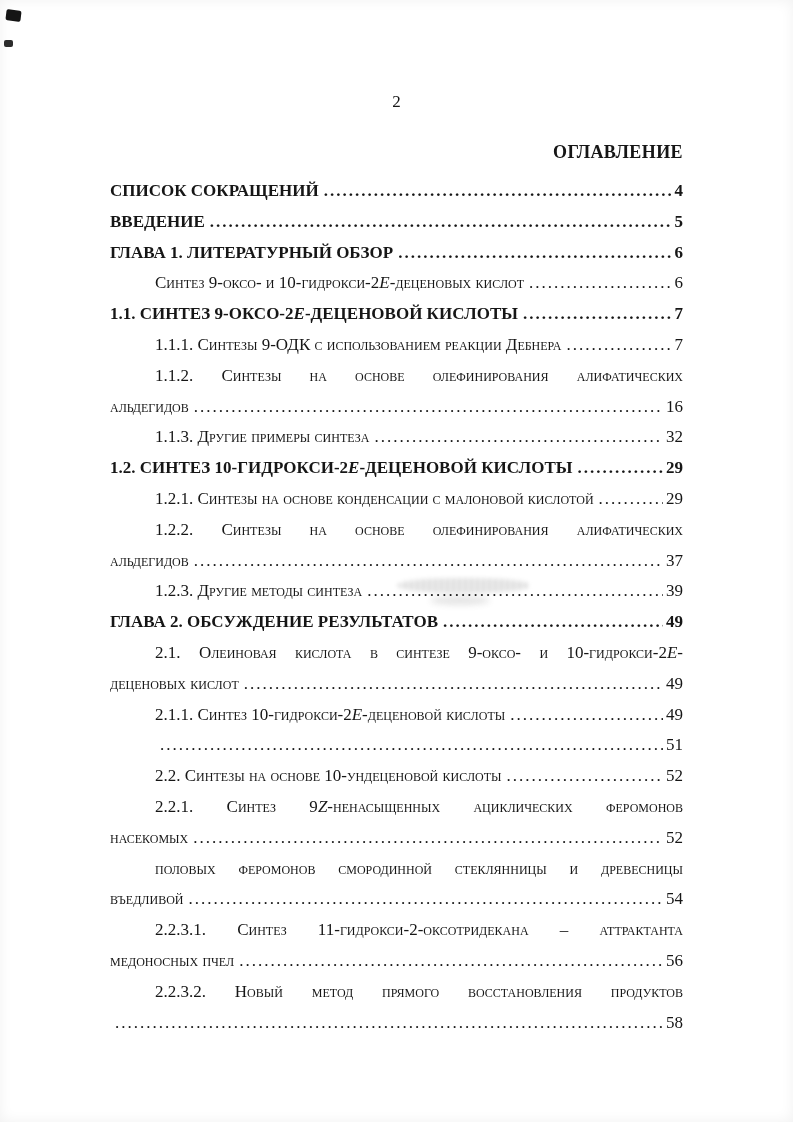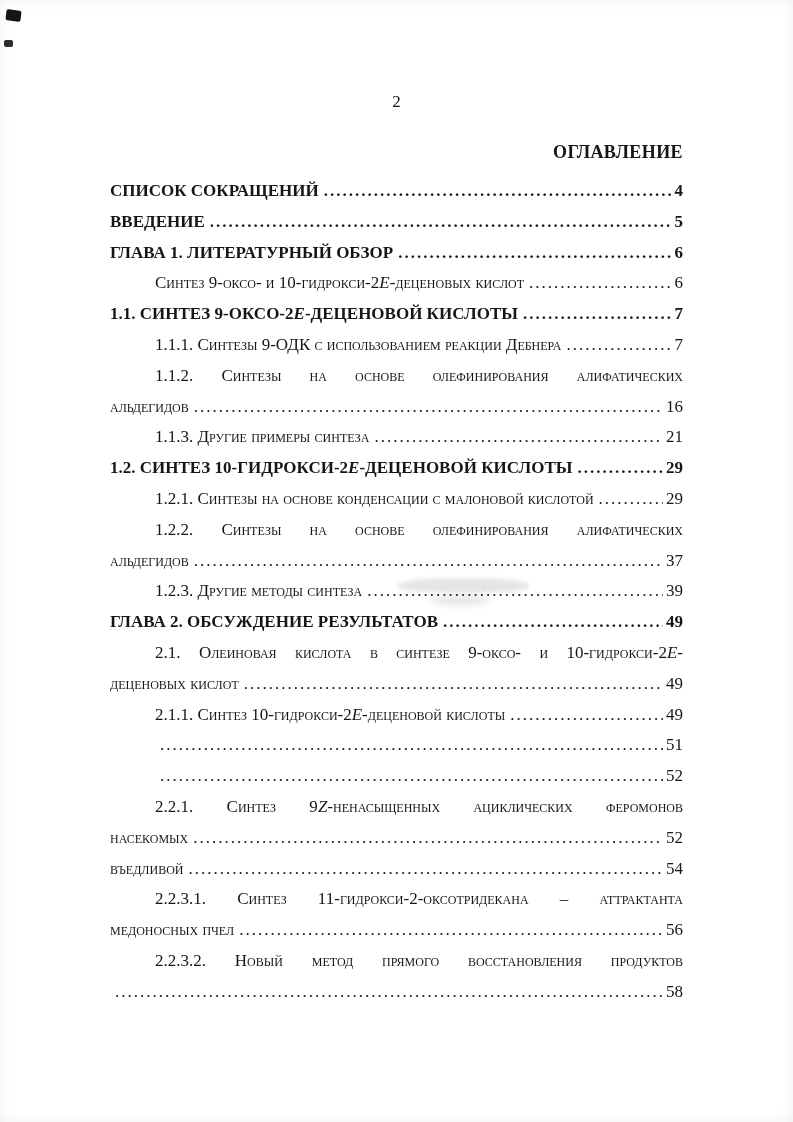--- a/index.html
+++ b/index.html
@@ -160,21 +160,21 @@
       <span class="text">альдегидов</span>
       <span class="leader">........................................................................................................................................................................................................</span>
       <span class="pnum">16</span>
     </div>
   </div>
         <div class="entry sc indent-last">
     <div class="prelines"></div>
     <div class="lastline">
       <span class="text">1.1.3. Другие примеры синтеза</span>
       <span class="leader">........................................................................................................................................................................................................</span>
-      <span class="pnum">21</span>
+      <span class="pnum">32</span>
     </div>
   </div>
         <div class="entry bold">
     <div class="prelines"></div>
     <div class="lastline">
       <span class="text">1.2. СИНТЕЗ 10-ГИДРОКСИ-2<i>E</i>-ДЕЦЕНОВОЙ КИСЛОТЫ</span>
       <span class="leader">........................................................................................................................................................................................................</span>
       <span class="pnum">29</span>
     </div>
   </div>
@@ -233,36 +233,38 @@
         <div class="entry sc indent-last">
     <div class="prelines"></div>
     <div class="lastline">
       <span class="leader">........................................................................................................................................................................................................</span>
       <span class="pnum">51</span>
     </div>
   </div>
         <div class="entry sc indent-last">
     <div class="prelines"></div>
     <div class="lastline">
+      <span class="text">2.2. Синтезы на основе 10-ундеценовой кислоты</span>
       <span class="leader">........................................................................................................................................................................................................</span>
       <span class="pnum">52</span>
     </div>
   </div>
         <div class="entry sc indent-first">
     <div class="prelines">
             <div>2.2.1. Синтез 9<i>Z</i>-ненасыщенных ациклических феромонов</div>
           </div>
     <div class="lastline">
       <span class="text">насекомых</span>
       <span class="leader">........................................................................................................................................................................................................</span>
       <span class="pnum">52</span>
     </div>
   </div>
         <div class="entry sc indent-first">
     <div class="prelines">
+            <div>половых феромонов смородинной стеклянницы и древесницы</div>
           </div>
     <div class="lastline">
       <span class="text">въедливой</span>
       <span class="leader">........................................................................................................................................................................................................</span>
       <span class="pnum">54</span>
     </div>
   </div>
         <div class="entry sc indent-first">
     <div class="prelines">
             <div>2.2.3.1. Синтез 11-гидрокси-2-оксотридекана – аттрактанта</div>

